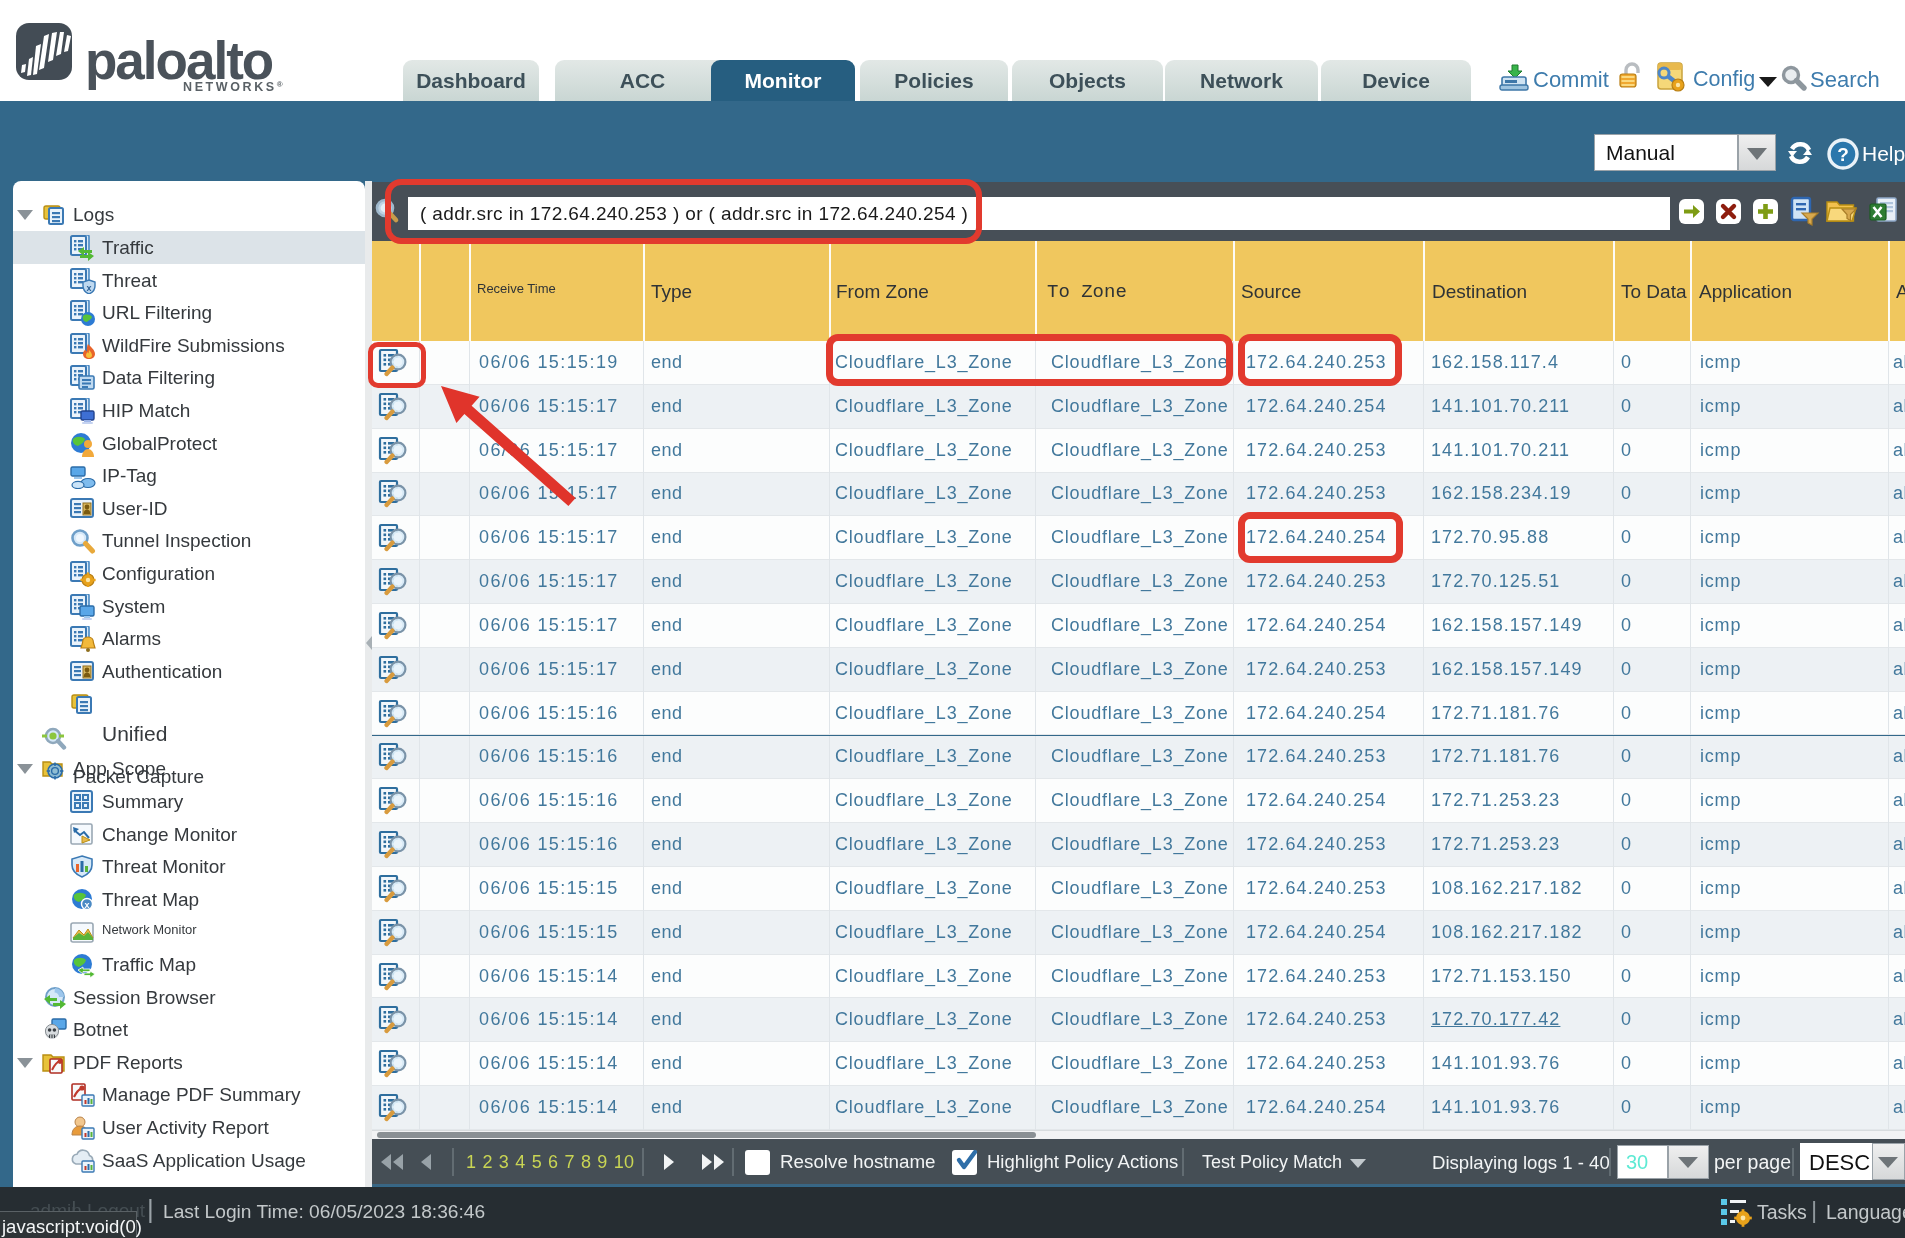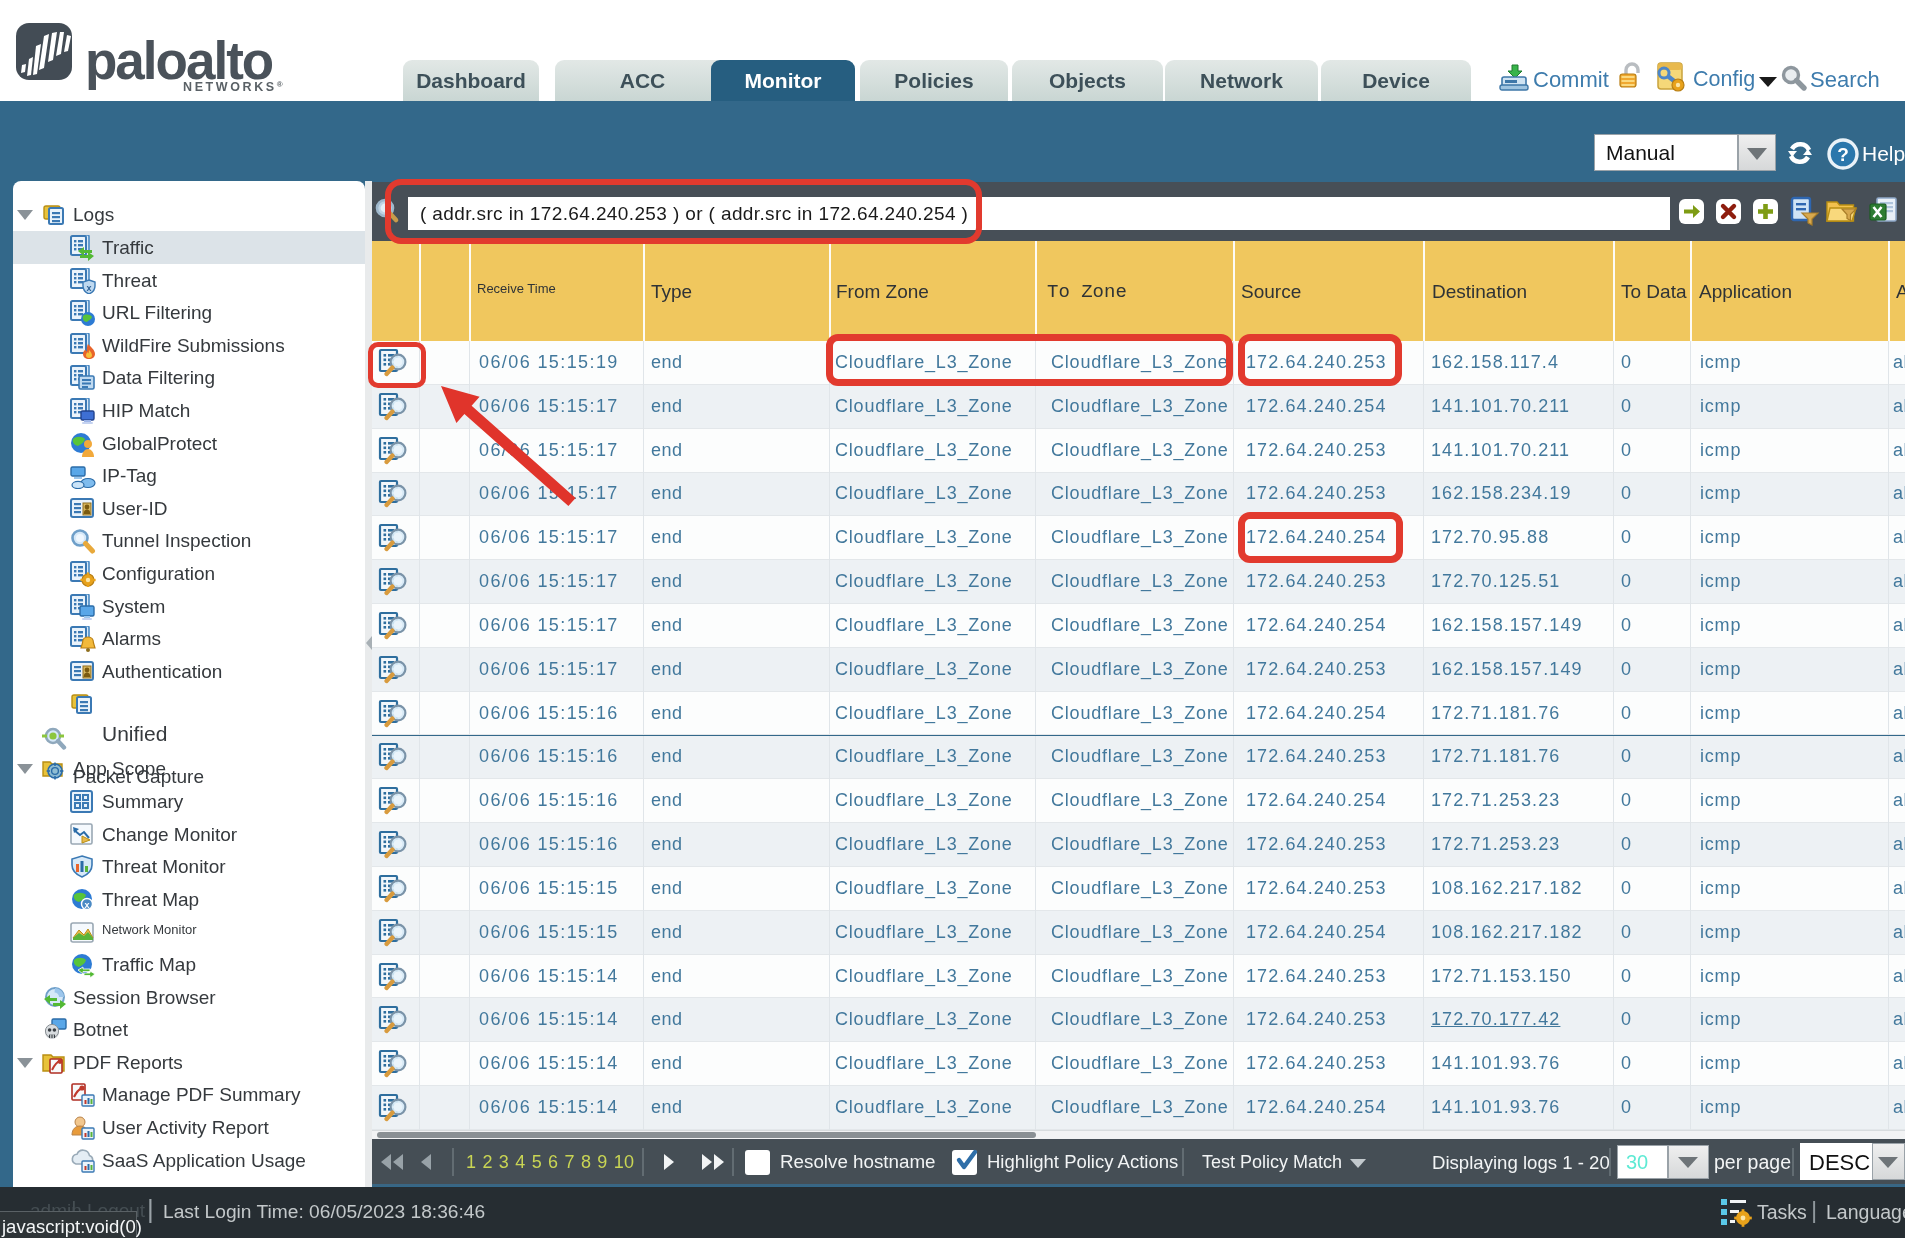--- a/index.html
+++ b/index.html
@@ -1118,21 +1118,21 @@
 <div class="abs" style="left:745px;top:1150px;width:25px;height:25px;background:#ffffff;border-radius:3px;"></div>
 <div class="txt" style="left:780px;top:1151px;font-size:18.8px;color:#F2F4F5;">Resolve hostname</div>
 <div class="abs" style="left:952px;top:1150px;width:25px;height:25px;background:#ffffff;border-radius:3px;"></div>
 <svg class="abs" style="left:951px;top:1145px;" width="30" height="30" viewBox="0 0 30 30">
 <path d="M8 15 L13 22 L24 7" fill="none" stroke="#2E6EA8" stroke-width="4.4" stroke-linecap="round" stroke-linejoin="round"></path>
 </svg>
 <div class="txt" style="left:987px;top:1151px;font-size:18.5px;color:#F2F4F5;">Highlight Policy Actions</div>
 <div class="abs" style="left:1182px;top:1148px;width:2px;height:28px;background:#77808699;"></div>
 <div class="txt" style="left:1202px;top:1152px;font-size:18px;color:#F2F4F5;">Test Policy Match</div>
 <div class="abs" style="left:1350px;top:1159px;width:0;height:0;border-left:8px solid transparent;border-right:8px solid transparent;border-top:9px solid #C2C9CD;"></div>
-<div class="txt" style="left:1432px;top:1152px;font-size:18.6px;color:#F2F4F5;">Displaying logs 1 - 20</div>
+<div class="txt" style="left:1432px;top:1152px;font-size:18.6px;color:#F2F4F5;">Displaying logs 1 - 40</div>
 <div class="abs" style="left:1609px;top:1148px;width:2px;height:28px;background:#77808699;"></div>
 <div class="abs" style="left:1617px;top:1145px;width:51px;height:34px;background:#ffffff;border:1px solid #9AA2A8;box-sizing:border-box;"></div>
 <div class="txt" style="left:1626px;top:1151px;font-size:20px;color:#5eead4;">30</div>
 <div class="abs" style="left:1668px;top:1145px;width:41px;height:34px;background:linear-gradient(#EFEFEF,#D6D8D9);border:1px solid #9AA2A8;box-sizing:border-box;"></div>
 <div class="abs" style="left:1678px;top:1157px;width:0;height:0;border-left:10px solid transparent;border-right:10px solid transparent;border-top:11px solid #6E7478;"></div>
 <div class="txt" style="left:1714px;top:1151px;font-size:19.5px;color:#F2F4F5;">per page</div>
 <div class="abs" style="left:1792px;top:1148px;width:2px;height:28px;background:#77808699;"></div>
 <div class="abs" style="left:1800px;top:1143px;width:72px;height:37px;background:#ffffff;"></div>
 <div class="txt" style="left:1809px;top:1150px;font-size:22px;color:#111;">DESC</div>
 <div class="abs" style="left:1872px;top:1143px;width:33px;height:37px;background:linear-gradient(#EFEFEF,#D6D8D9);border:1px solid #9AA2A8;box-sizing:border-box;"></div>

